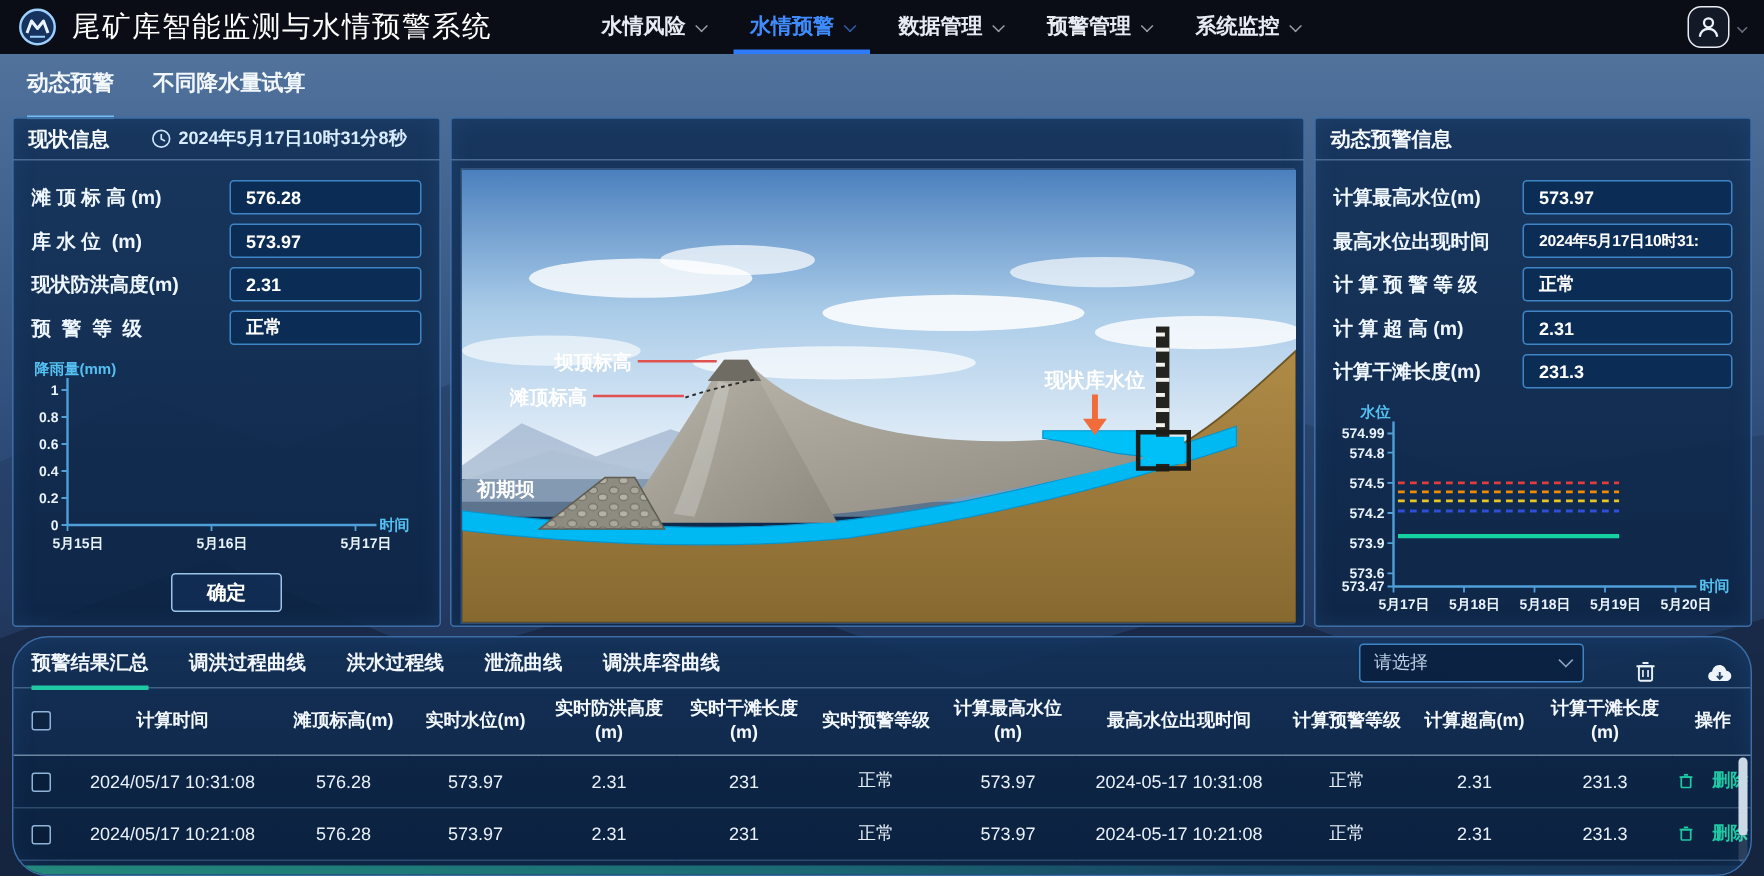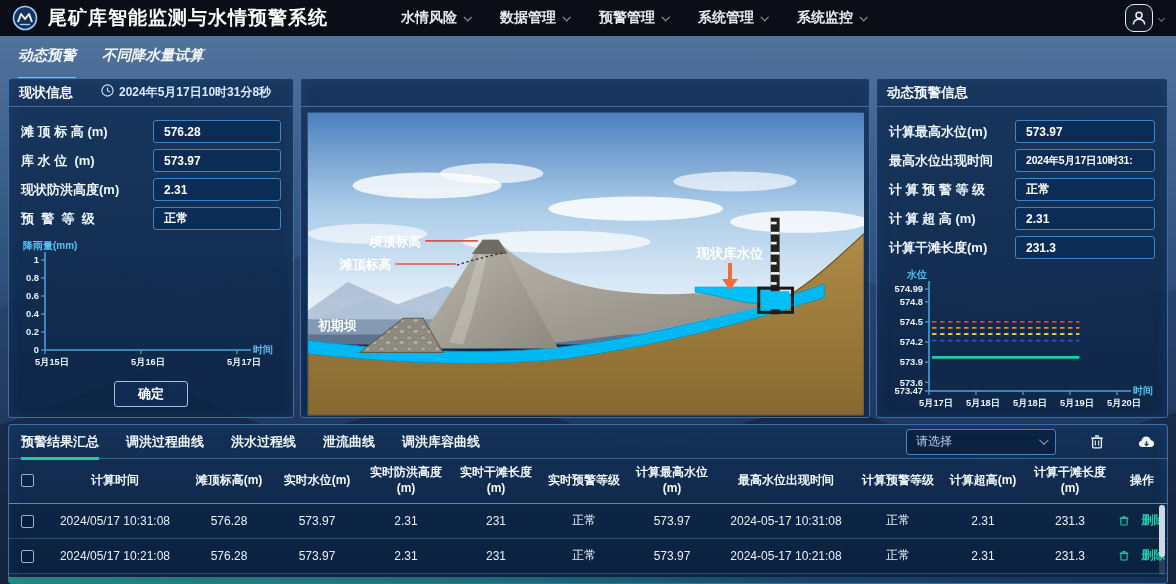--- a/index.html
+++ b/index.html
@@ -13,52 +13,52 @@
   .bg-ridge { position:absolute; left:0; width:100%; z-index:0; }
   .ridge1 { top:200px; height:180px; background:#223d63; opacity:.55;
     clip-path:polygon(0 60%,8% 35%,16% 55%,26% 30%,36% 58%,48% 38%,60% 62%,72% 42%,84% 66%,100% 50%,100% 100%,0 100%); }
   .ridge2 { top:320px; height:264px; background:#15253f; opacity:.7;
     clip-path:polygon(0 40%,12% 20%,25% 45%,40% 25%,55% 50%,70% 30%,85% 55%,100% 35%,100% 100%,0 100%); }
 
   
   .navbar { position:absolute; top:0; left:0; width:1176px; height:36px; background:#0a0d15;
     display:flex; align-items:center; padding:0 12px; z-index:5; }
   .logo { width:26px; height:26px; flex:0 0 auto; }
-  .app-title { font-size:19px; font-weight:bold; color:#fff; margin-left:10px; letter-spacing:1px; }
+  .app-title { font-size:19px; font-weight:normal; color:#fff; margin-left:10px; letter-spacing:1px; }
   .nav { display:flex; align-items:center; height:36px; margin-left:58px; }
   .nav-item { position:relative; height:36px; display:flex; align-items:center; padding:0 15px;
     font-size:14px; font-weight:bold; color:#e8ebf1; cursor:pointer; }
   .nav-item.active { color:#3f8cff; }
   .nav-item.active::after { content:""; position:absolute; left:4px; right:4px; bottom:0; height:3px; background:#2f7bff; }
   .chev { display:inline-block; width:6px; height:6px; border-right:1.6px solid currentColor;
     border-bottom:1.6px solid currentColor; transform:rotate(45deg) translateY(-1px); margin-left:7px; opacity:.65; }
   .avatar-wrap { margin-left:auto; display:flex; align-items:center; }
   .avatar { width:28px; height:28px; border:1.5px solid #e8ecf2; border-radius:9px; background:#141927;
     display:flex; align-items:center; justify-content:center; cursor:pointer; }
   .avatar-chev { width:5px; height:5px; border-right:1.4px solid #6b7280; border-bottom:1.4px solid #6b7280;
     transform:rotate(45deg); margin-left:6px; }
 
   
   .subtabs { position:absolute; top:46px; left:18px; display:flex; z-index:2; }
   .subtab { position:relative; font-size:14.5px; font-weight:bold; color:#f2f7fc; margin-right:26px;
-    padding-bottom:15px; cursor:pointer;font-style:italic; }
+    padding-bottom:15px; cursor:pointer; }
   .subtab.active::after { content:""; position:absolute; left:0; right:0; bottom:0; height:3px; background:#74bef2; }
 
   
   .panel { position:absolute; background:linear-gradient(180deg,rgba(19,49,88,.9),rgba(12,36,68,.88));
     border:1px solid #3d6da6; border-radius:3px; z-index:2; box-shadow:inset 0 0 14px rgba(50,100,160,.22); }
   .panel-header { height:28px; display:flex; align-items:center; padding:0 10px;
     border-bottom:1px solid rgba(135,172,212,.45); }
   .panel-title { font-size:13.5px; font-weight:bold; color:#f4f9fe; }
   .panel-left { left:8px; top:78px; width:286px; height:340px; }
   .panel-center { left:300px; top:78px; width:570px; height:340px; }
   .panel-right { left:876px; top:78px; width:292px; height:340px; }
-  .panel-bottom { left:8px; top:424px; width:1160px; height:160px; overflow:hidden; }
-
-  .clock-ts { display:flex; align-items:flex-start; margin-left:28px; color:#d8ecff; font-size:12px; font-weight:bold; }
+  .panel-bottom { left:8px; top:424px; width:1160px; height:160px; overflow:hidden;border-radius:24px; }
+
+  .clock-ts { display:flex; align-items:center; margin-left:28px; color:#d8ecff; font-size:12px; font-weight:bold; }
   .clock-ts svg { margin-right:5px; }
 
   .fields { padding:7px 12px 0 12px; }
   .field-row { display:flex; align-items:center; justify-content:space-between; margin:6px 0; }
   .field-label { font-size:13px; font-weight:bold; color:#eef6ff; white-space:pre;text-align:center; }
   .field-input { height:23px; background:#0b2c55; border:1px solid #3f85c6; border-radius:3px;
     color:#fff; font-size:12px; font-weight:bold; display:flex; align-items:center; padding:0 10px; }
   .w128 { width:128px; } .w140 { width:140px; }
   .ts-small { font-size:10.5px; letter-spacing:-0.2px; }
 
@@ -69,21 +69,21 @@
 
   .scene-wrap { margin:5px 6px; border:1px solid rgba(90,130,175,.4); }
   .scene-wrap svg { display:block; }
 
   
   .bottom-header { height:34px; display:flex; align-items:center; padding:0 12px;
     border-bottom:1px solid rgba(135,172,212,.4); }
   .btab { position:relative; font-size:13px; font-weight:bold; color:#f0f6fc; margin-right:27px;
     padding:9px 0; cursor:pointer; }
   .btab.active::after { content:""; position:absolute; left:0; right:0; bottom:0; height:2.5px; background:#1ec9a4; }
-  .bh-right { margin-left:auto; display:flex; align-items:center;gap:20px; }
+  .bh-right { margin-left:auto; display:flex; align-items:flex-end;gap:20px; }
   .select-box { width:150px; height:26px; border:1px solid #3f85c6; background:rgba(8,30,60,.75); border-radius:3px;
     display:flex; align-items:center; padding:0 9px; cursor:pointer; }
   .select-text { font-size:12px; color:#b9cfe3; flex:1; }
   .select-chev { width:7px; height:7px; border-right:1.6px solid #8aa7c4; border-bottom:1.6px solid #8aa7c4;
     transform:rotate(45deg) translateY(-2px); }
   .icon-btn { background:none; border:none; cursor:pointer; margin-left:14px; padding:0; line-height:0; }
 
   table.tbl { width:100%; border-collapse:collapse; table-layout:fixed; }
   .tbl th { font-size:12px; font-weight:bold; color:#f2f8fd; text-align:center; padding:5px 2px;
     height:44px; line-height:1.3; border-bottom:1px solid rgba(190,215,238,.55); }
@@ -110,30 +110,30 @@
     <circle cx="13" cy="13" r="11.5" fill="#16325e" stroke="#9fd1ff" stroke-width="1.6"></circle>
     <path d="M6,17 L9,9 L13,14 L17,9 L20,17" fill="none" stroke="#eaf4ff" stroke-width="2" stroke-linejoin="round"></path>
     <line x1="8" y1="19.5" x2="18" y2="19.5" stroke="#9fd1ff" stroke-width="1.3"></line>
   </svg>
   <div class="app-title">尾矿库智能监测与水情预警系统</div>
   <div class="nav">
     <div class="nav-item">
         <span>水情风险</span>
         <span class="chev"></span>
       </div>
+    <div class="nav-item active">
+        <span>水情预警</span>
+        <span class="chev"></span>
+      </div>
     <div class="nav-item">
         <span>数据管理</span>
         <span class="chev"></span>
       </div>
     <div class="nav-item">
         <span>预警管理</span>
-        <span class="chev"></span>
-      </div>
-    <div class="nav-item">
-        <span>系统管理</span>
         <span class="chev"></span>
       </div>
     <div class="nav-item">
         <span>系统监控</span>
         <span class="chev"></span>
       </div>
   </div>
   <div class="avatar-wrap">
     <div class="avatar">
       <svg width="18" height="18" viewBox="0 0 18 18">

